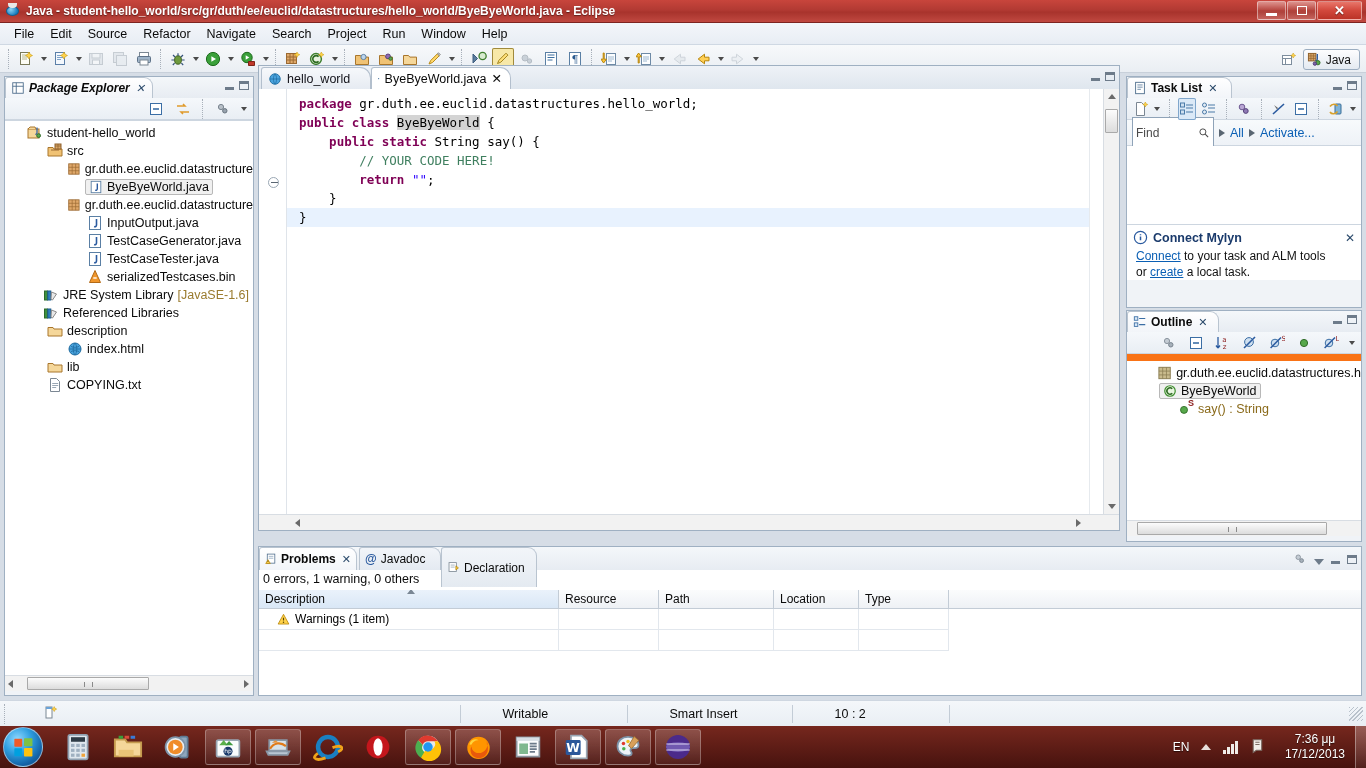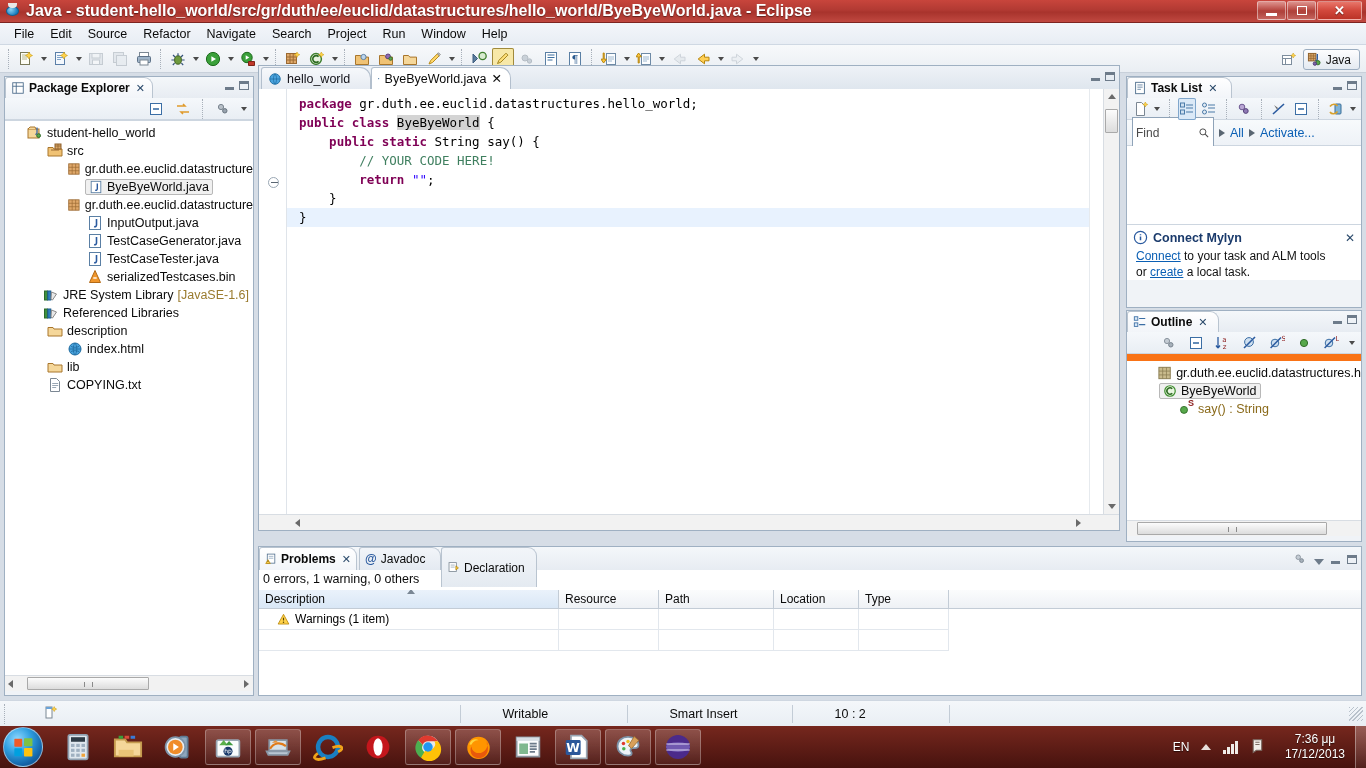--- a/index.html
+++ b/index.html
@@ -23,21 +23,21 @@
   .tb-icon .globe{
     position:absolute; left:1px; top:3px; width:13px;height:10px;border-radius:50%;
     background:radial-gradient(circle at 35% 30%,#8fd4f5,#1d7fc0 70%);
     border:1px solid #0d5f95;
   }
   .tb-icon .cup{
     position:absolute; left:3px; top:0px; width:9px;height:5px;border-radius:0 0 4px 4px;
     background:#e8e8e8;
   }
   .tb-title{
-    color:#ffffff; font-size:16px; font-weight:bold;
+    color:#ffffff; font-size:12px; font-weight:bold;
     text-shadow:0 1px 1px rgba(0,0,0,.45);
     white-space:nowrap;
   }
   .winbtns{ position:absolute; right:4px; top:1px; display:flex; gap:1px; }
   .winbtn{
     width:29px;height:19px; border:1px solid rgba(255,255,255,.45);
     border-radius:2px;
     background:linear-gradient(180deg,rgba(255,255,255,.42),rgba(255,255,255,.06) 50%,rgba(255,255,255,.18));
     display:flex;align-items:center;justify-content:center;
     color:#fff; font-size:11px; text-shadow:0 1px 1px rgba(0,0,0,.5);
@@ -465,21 +465,21 @@
           <path d="M11 2v5.5c0 1.2-1 1.7-2 1.4" stroke="#2a5a9f" stroke-width="1.4" fill="none"></path>
           <circle cx="11.6" cy="11.4" r="2.3" fill="#57a84b" stroke="#316b28"></circle>
           <circle cx="8.4" cy="12.4" r="1.8" fill="#7b63ab" stroke="#4d3a74"></circle>
         </svg>
       <span>Java</span>
     </div>
   </div>
 
   <div class="panel" style="left:4px;top:76px;width:250px;height:620px;border:1px solid #9fb0c2;background:#f0f3f7;">
     <div class="ptabbar">
-      <div class="ptab" style="width:148px;">
+      <div class="ptab" style="width:148px;font-style:italic;">
         <svg class="ic" style="width:14px;height:14px;" viewBox="0 0 16 16">
             <rect x="2" y="2" width="12" height="12" fill="#fff" stroke="#4a6a8a"></rect>
             <path d="M2 6h12M6 2v12" stroke="#4a6a8a"></path>
           </svg>
         <span style="font-weight:bold;">Package Explorer</span>
         <span class="x">✕</span>
       </div>
       <div class="pctl">
         <div class="mini"></div>
         <div class="maxi"></div>

